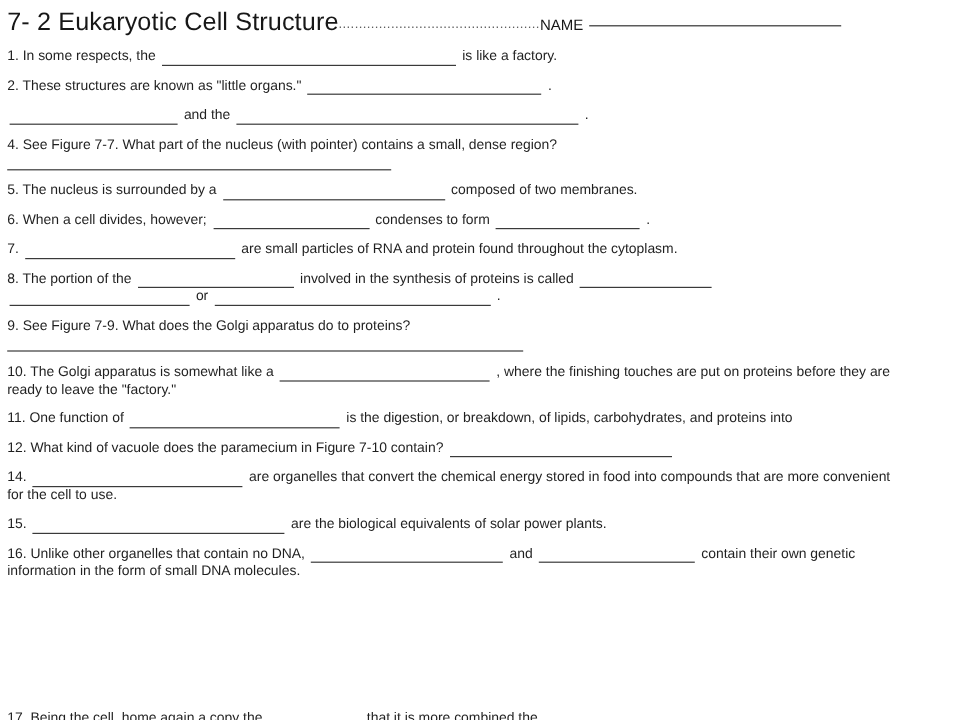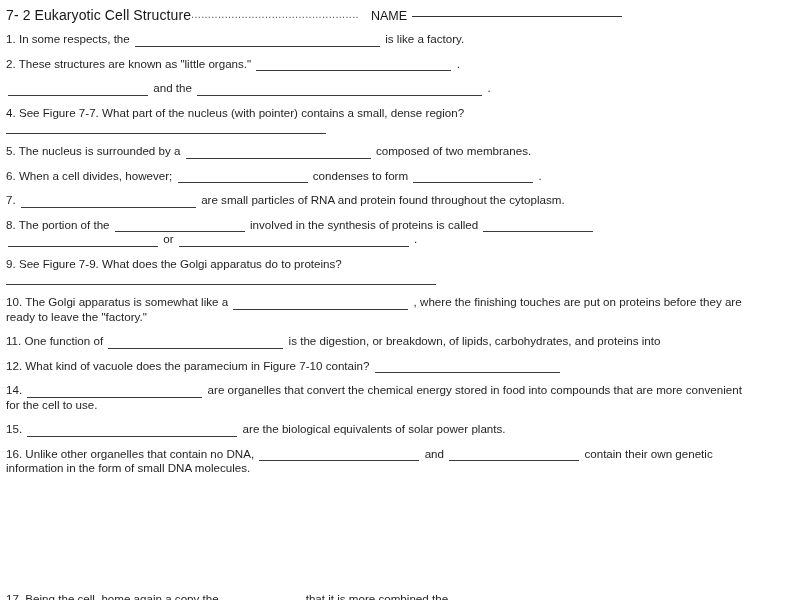--- a/index.html
+++ b/index.html
@@ -24,37 +24,37 @@
   }
 
   
   .header {
     display: flex;
     align-items: baseline;
     padding: 7px 6px 0 6px;
     white-space: nowrap;
   }
   .doc-title {
-    font-size: 14px;
+    font-size: 21px;
     letter-spacing: 0.1px;
     color: #171717;
   }
   .dot-leader {
     flex: 0 0 auto;
     position: relative;
     top: -2px;
     font-size: 11px;
     letter-spacing: 0.3px;
     color: #5d5d5d;
     overflow: hidden;
     max-width: 252px;
   }
   .name-label {
     font-size: 12.5px;
-    margin-left: 12px;
+    margin-left: 0;
     color: #171717;
   }
   .name-rule {
     display: inline-block;
     width: 210px;
     border-bottom: 1.6px solid #333333;
     margin-left: 5px;
     position: relative;
     top: -3px;
   }

